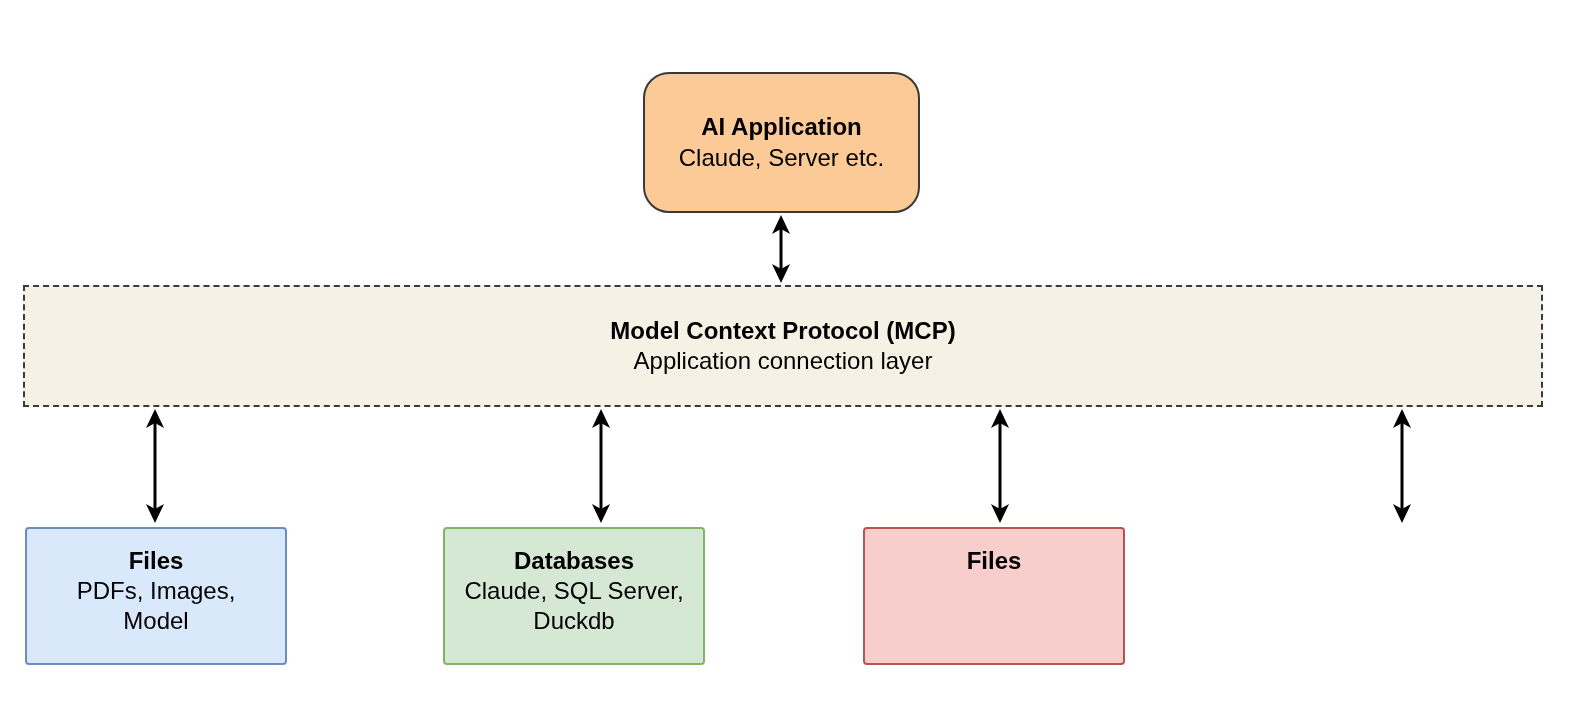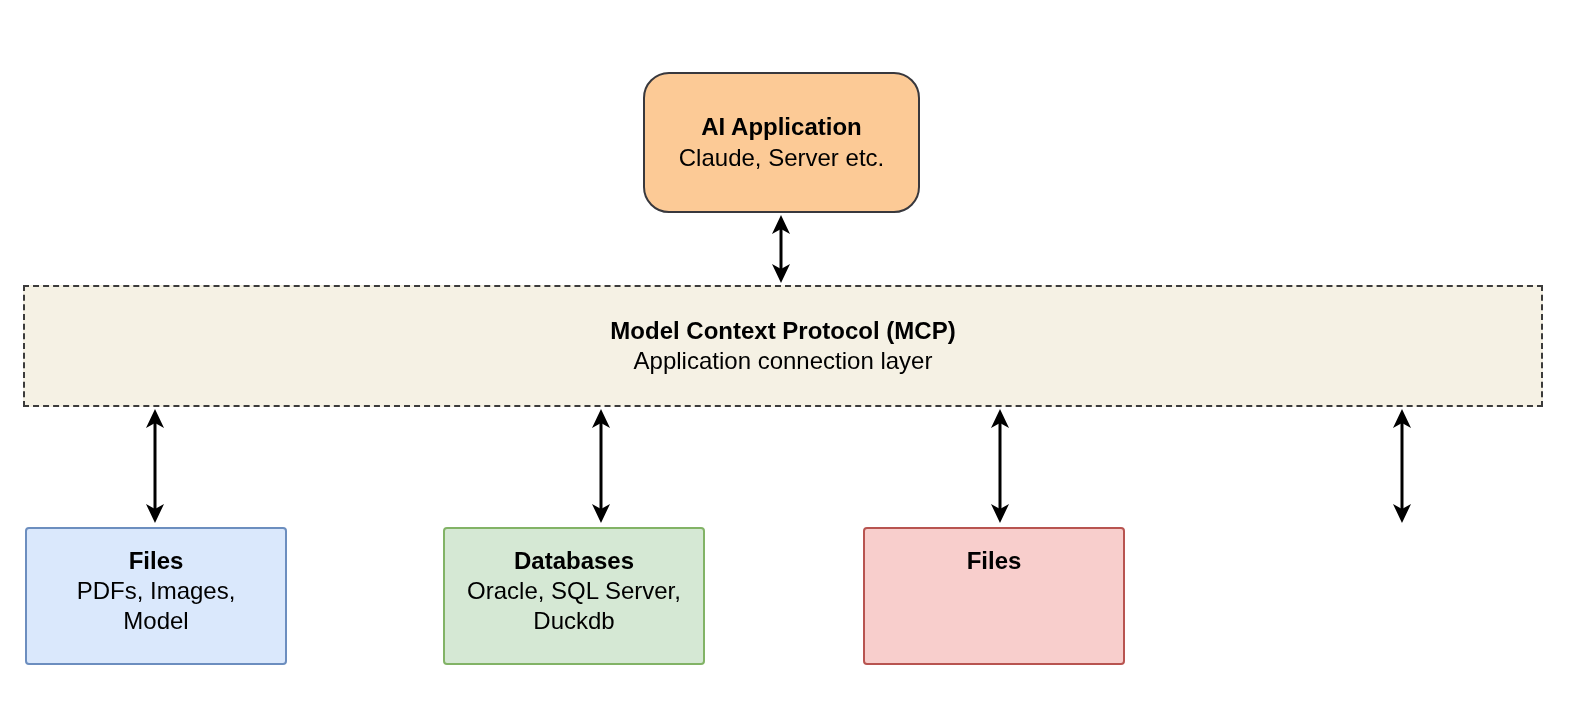--- a/index.html
+++ b/index.html
@@ -108,21 +108,21 @@
     <div class="subtitle">Application connection layer</div>
   </div>
 
   <div class="box source-box source-files" style="background-color: rgb(218, 232, 252); border-color: rgb(108, 142, 191);">
     <div class="title">Files</div>
     <div class="subtitle">PDFs, Images, Model</div>
   </div>
 
   <div class="box source-box source-databases" style="background-color: rgb(213, 232, 212); border-color: rgb(130, 179, 102);">
     <div class="title">Databases</div>
-    <div class="subtitle">Oracle, SQL Server, Duckdb</div>
+    <div class="subtitle">Claude, SQL Server, Duckdb</div>
   </div>
 
   <div class="box source-box source-apis" style="background-color: rgb(248, 206, 204); border-color: rgb(184, 84, 80);">
     <div class="title">Files</div>
   </div>
 
 
 </div>
 
 </body></html>

